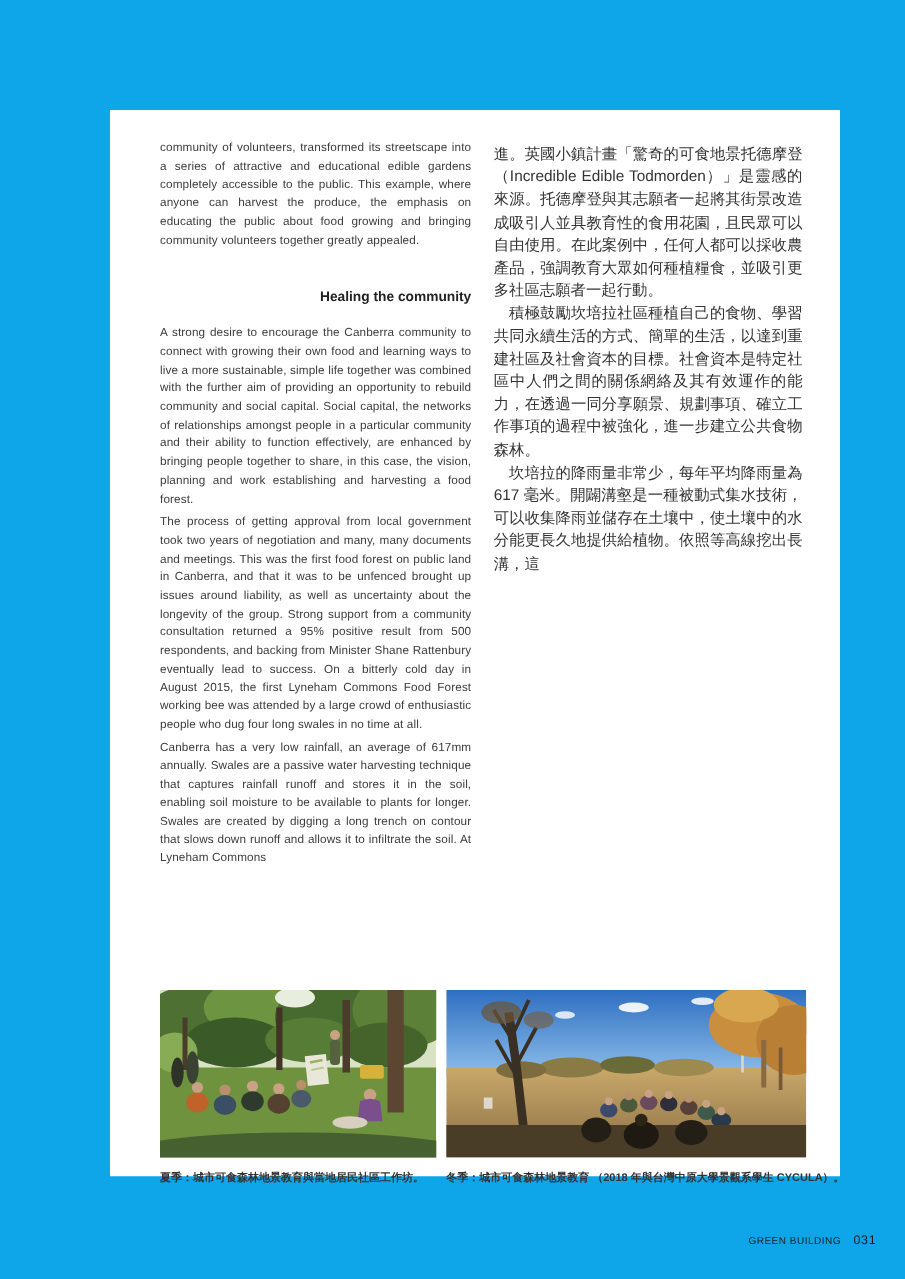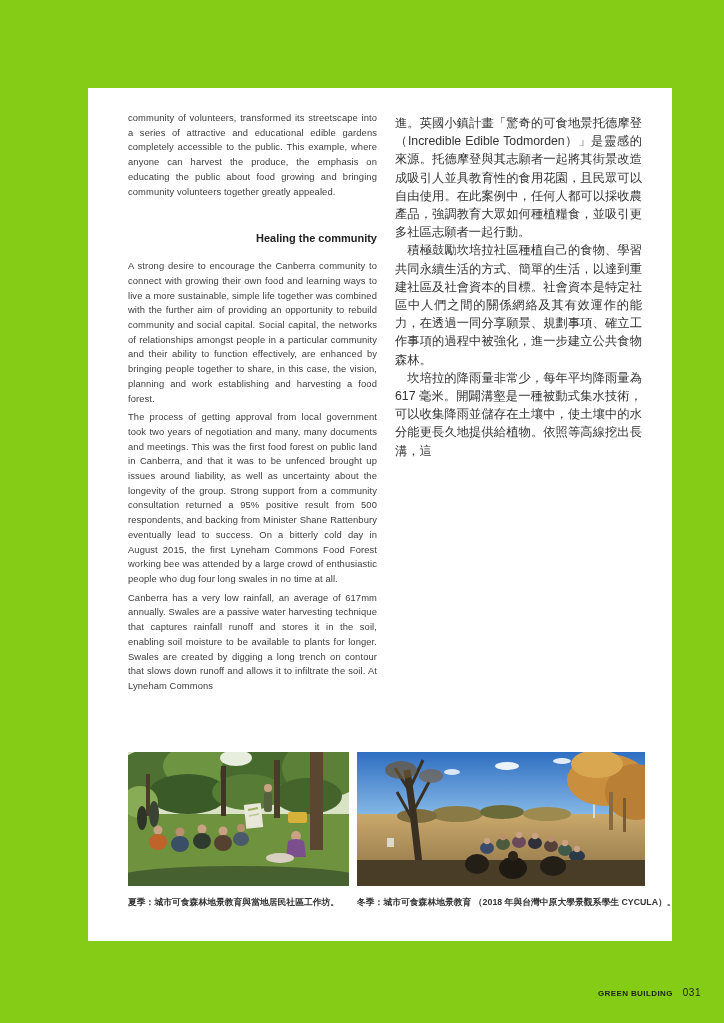--- a/index.html
+++ b/index.html
@@ -1,49 +1,49 @@
 <!DOCTYPE html>
 <html><head>
 <meta charset="utf-8">
 <style>
   html,body{margin:0;padding:0;}
   .page{
     position:relative;width:724px;height:1023px;overflow:hidden;
-    background:#84cc16;
+    background:#0ea5e9;
     font-family:"Liberation Sans",sans-serif;
   }
   .sheet{
     position:absolute;left:88px;top:88px;width:584px;height:853px;
     background:#ffffff;
   }
   
   .col-en{position:absolute;left:40px;top:23px;width:249px;color:#3c3c3c;}
   .en-body{font-size:9.4px;line-height:14.7px;text-align:justify;margin:0;letter-spacing:.1px;}
   .en-body + .en-body{margin-top:4px;}
   .en-heading{font-size:11px;line-height:13px;font-weight:bold;color:#222;margin:33px 0 14px;text-align:right;}
   
   .col-zh{position:absolute;left:307px;top:26px;width:247px;color:#333;}
   .zh-body{font-size:12.3px;line-height:18.2px;text-align:justify;margin:0;}
   .zh-indent{text-indent:1em;}
   .zh-heading{font-size:13.5px;line-height:16px;font-weight:bold;color:#222;margin:19px 0 17px;}
   
-  figure{position:absolute;top:664px;margin:0;}
+  figure{position:absolute;top:704px;margin:0;}
   .fig-left{left:40px;width:221px;}
   .fig-right{left:269px;width:267px;}
   figure svg{display:block;}
   figcaption{
     margin-top:11px;font-size:8.8px;font-weight:bold;color:#333;
     white-space:nowrap;letter-spacing:0;
   }
   
   .footer{
     position:absolute;right:23px;top:987px;
     display:flex;align-items:baseline;gap:10px;color:#1e1e1e;
   }
-  .journal{font-size:8px;font-weight:bold;letter-spacing:.4px;}
+  .journal{font-size:8px;font-weight:normal;letter-spacing:.4px;}
   .pagenum{font-size:10px;letter-spacing:.5px;}
 </style>
 </head>
 <body>
 
 <div class="page">
   <div class="sheet">
 
     <div class="col-en">
       <p class="en-body">community of volunteers, transformed its streetscape into a series of attractive and educational edible gardens completely accessible to the public. This example, where anyone can harvest the produce, the emphasis on educating the public about food growing and bringing community volunteers together greatly appealed.</p>

